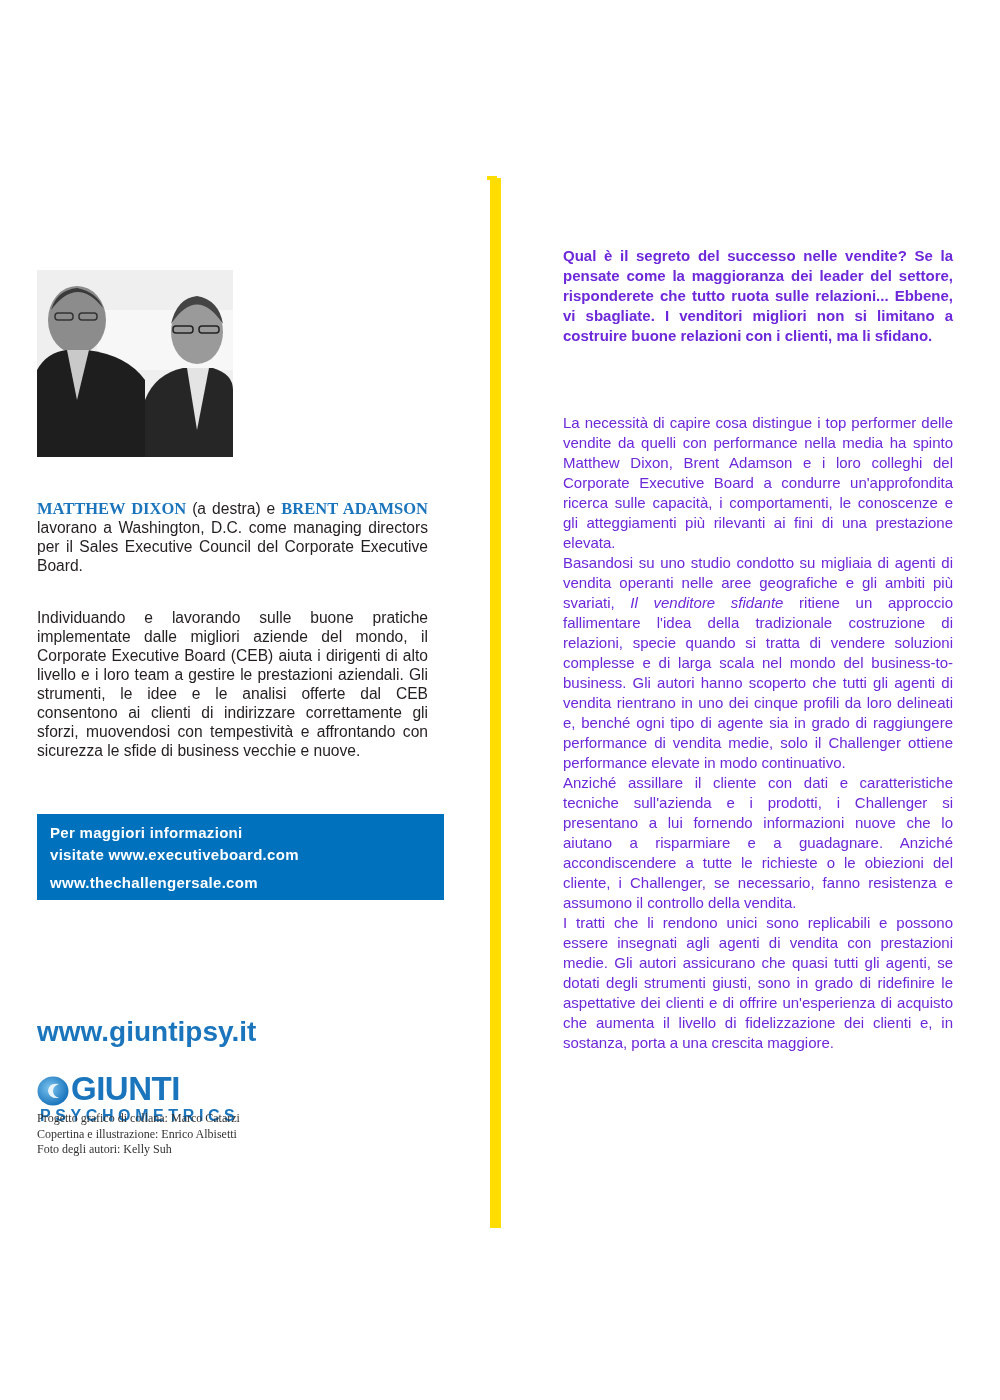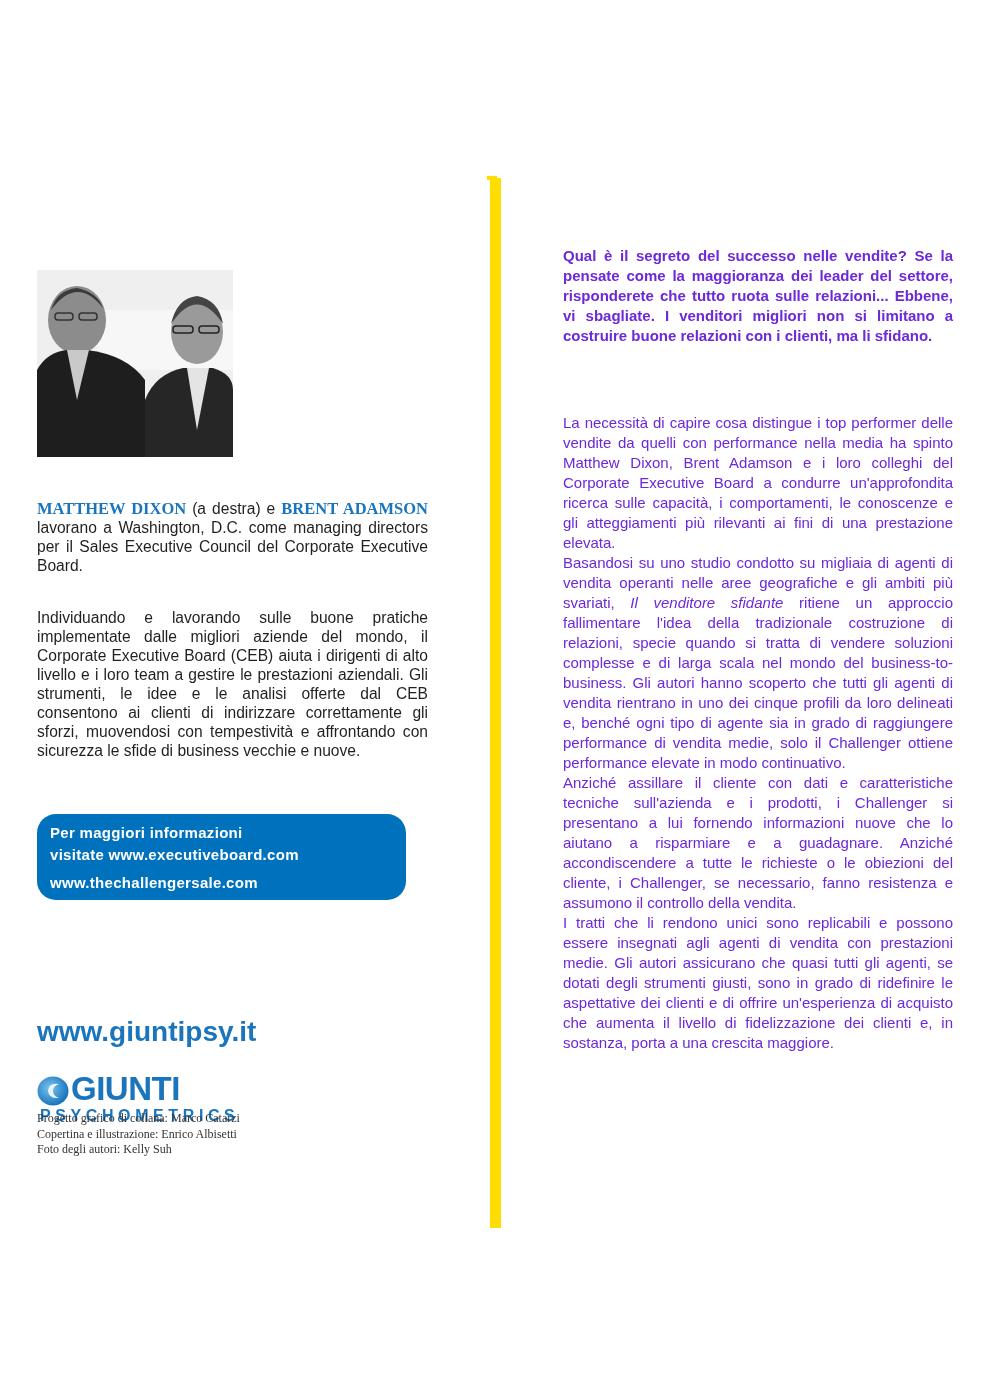--- a/index.html
+++ b/index.html
@@ -12,22 +12,22 @@
     background: linear-gradient(180deg,#f4f4f4 0%,#e9e9e9 50%,#dcdcdc 100%);
     overflow:hidden;
   }
   .photo svg { display:block; }
   .left-col { position:absolute; left:37px; width:391px; font-size:15.6px; line-height:19px;margin-top:26px; }
   .bio { top:473px; text-align:justify; }
   .name { font-family: "Liberation Serif", "DejaVu Serif", serif; font-weight:bold; color:#1a75bc; font-size:16.5px; }
   .ceb { top:582px; text-align:justify; }
   .ceb-title { font-style:italic; display:block; }
   .info-box {
-    position:absolute; left:37px; top:814px; width:369px; height:86px;
-    background:#0071bc; color:#ffffff; font-size:15px; font-weight:bold; letter-spacing:0.3px;border-radius:19px;
+    position:absolute; left:37px; top:814px; width:407px; height:86px;
+    background:#0071bc; color:#ffffff; font-size:15px; font-weight:bold; letter-spacing:0.3px;
   }
   .info-box .l1 { position:absolute; left:13px; top:10px; }
   .info-box .l2 { position:absolute; left:13px; top:32px; }
   .info-box .l3 { position:absolute; left:13px; top:60px; }
   .logo { position:absolute; left:37px; top:1074px; width:160px; height:46px; }
   .logo-word { position:absolute; left:34px; top:-4px; font-size:33px; font-weight:bold; color:#1a75bc; letter-spacing:-0.5px; }
   .logo-sub { position:absolute; left:3px; top:33px; font-size:16px; font-weight:bold; color:#1a75bc; letter-spacing:4.6px; }
   .logo-globe { position:absolute; left:0; top:2px; width:32px; height:30px; }
   .site { position:absolute; left:37px; top:1016px; font-size:28px; font-weight:bold; color:#1a75bc; }
   .credits { position:absolute; left:37px; top:1111px; font-size:12px; line-height:15.5px; color:#333;font-family:Liberation Serif, serif; }

